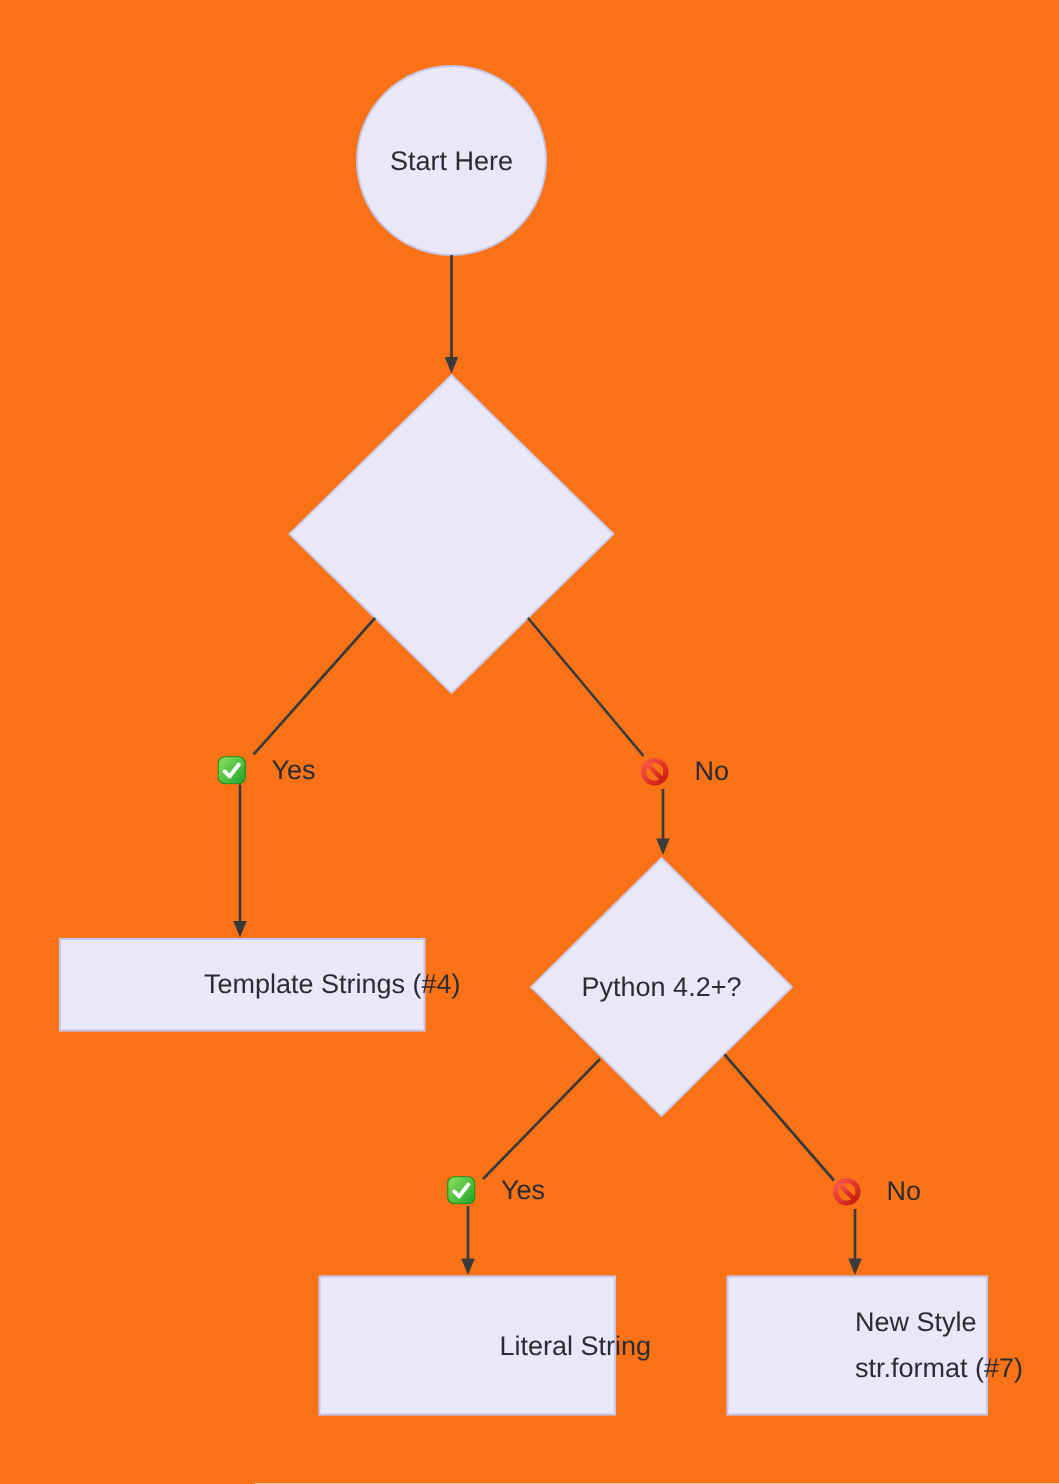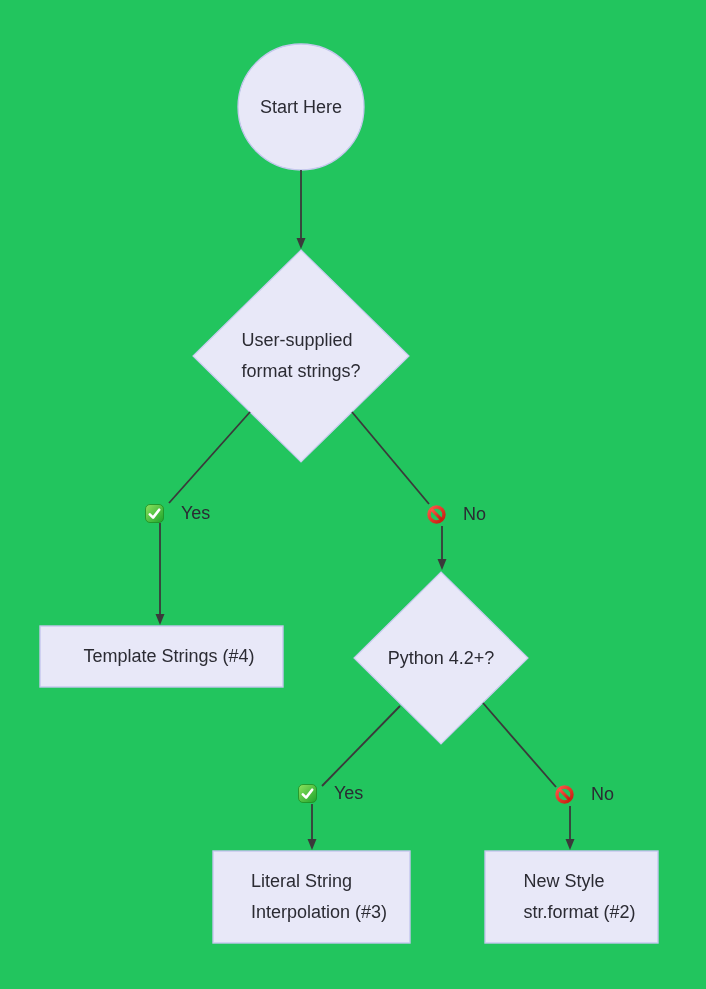--- a/index.html
+++ b/index.html
@@ -1,27 +1,27 @@
 <!DOCTYPE html>
 <html><head>
 <meta charset="utf-8">
 <style>
   html,body{margin:0;padding:0;background:#fafafa;}
   .canvas{
-    position:relative;width:706px;height:989px;background:#22c55e;
+    position:relative;width:706px;height:989px;background:#f97316;
     font-family:"Liberation Sans","DejaVu Sans",sans-serif;color:#2b2b33;
     overflow:hidden;
   }
   .layer{position:absolute;left:0;top:0;}
   .node-label{
     position:absolute;display:flex;align-items:center;justify-content:center;
     font-size:18px;line-height:31px;pointer-events:none;
   }
   .node-label .inner{text-align:left;}
-  .rect-label{justify-content:center;}
+  .rect-label{justify-content:flex-end;margin-left:24px;}
   .edge-label{
     position:absolute;display:flex;align-items:center;gap:17px;
     font-size:18px;line-height:19px;
   }
   .icon{width:19px;height:19px;display:block;flex:0 0 19px;}
   
   .lbl-start{left:238px;top:44px;width:126px;height:126px;}
   .lbl-decision1{left:193px;top:250px;width:216px;height:212px;}
   .lbl-decision2{left:354px;top:572px;width:174px;height:172px;}
   .lbl-box-template{left:40px;top:626px;width:243px;height:61px;padding-left:15px;box-sizing:border-box;}
@@ -74,46 +74,39 @@
       <polygon points="437.5,559 446.5,559 442,570"></polygon>
       <polygon points="307.5,839 316.5,839 312,850"></polygon>
       <polygon points="565.5,839 574.5,839 570,850"></polygon>
     </g>
   </svg>
 
   <div class="node-label lbl-start">
     <span>Start Here</span>
   </div>
 
-  <div class="node-label lbl-decision1">
-    <div class="inner">
-      <div>User-supplied</div>
-      <div>format strings?</div>
-    </div>
-  </div>
 
   <div class="node-label lbl-decision2">
     <span>Python 4.2+?</span>
   </div>
 
   <div class="node-label rect-label lbl-box-template">
     <span>Template Strings (#4)</span>
   </div>
 
   <div class="node-label rect-label lbl-box-literal">
     <div class="inner">
       <div>Literal String</div>
-      <div>Interpolation (#3)</div>
     </div>
   </div>
 
   <div class="node-label rect-label lbl-box-newstyle">
     <div class="inner">
       <div>New Style</div>
-      <div>str.format (#2)</div>
+      <div>str.format (#7)</div>
     </div>
   </div>
 
   <div class="edge-label lbl-yes1">
     <svg class="icon" viewBox="0 0 19 19">
       <rect x="0.5" y="0.5" width="18" height="18" rx="4.5" fill="url(#gradGreen)" stroke="#1e8e22" stroke-width="0.8"></rect>
       <path d="M4.8 10.3 L8.1 13.6 L14.2 5.7" fill="none" stroke="#ffffff" stroke-width="2.6" stroke-linecap="round" stroke-linejoin="round"></path>
     </svg>
     <span>Yes</span>
   </div>

